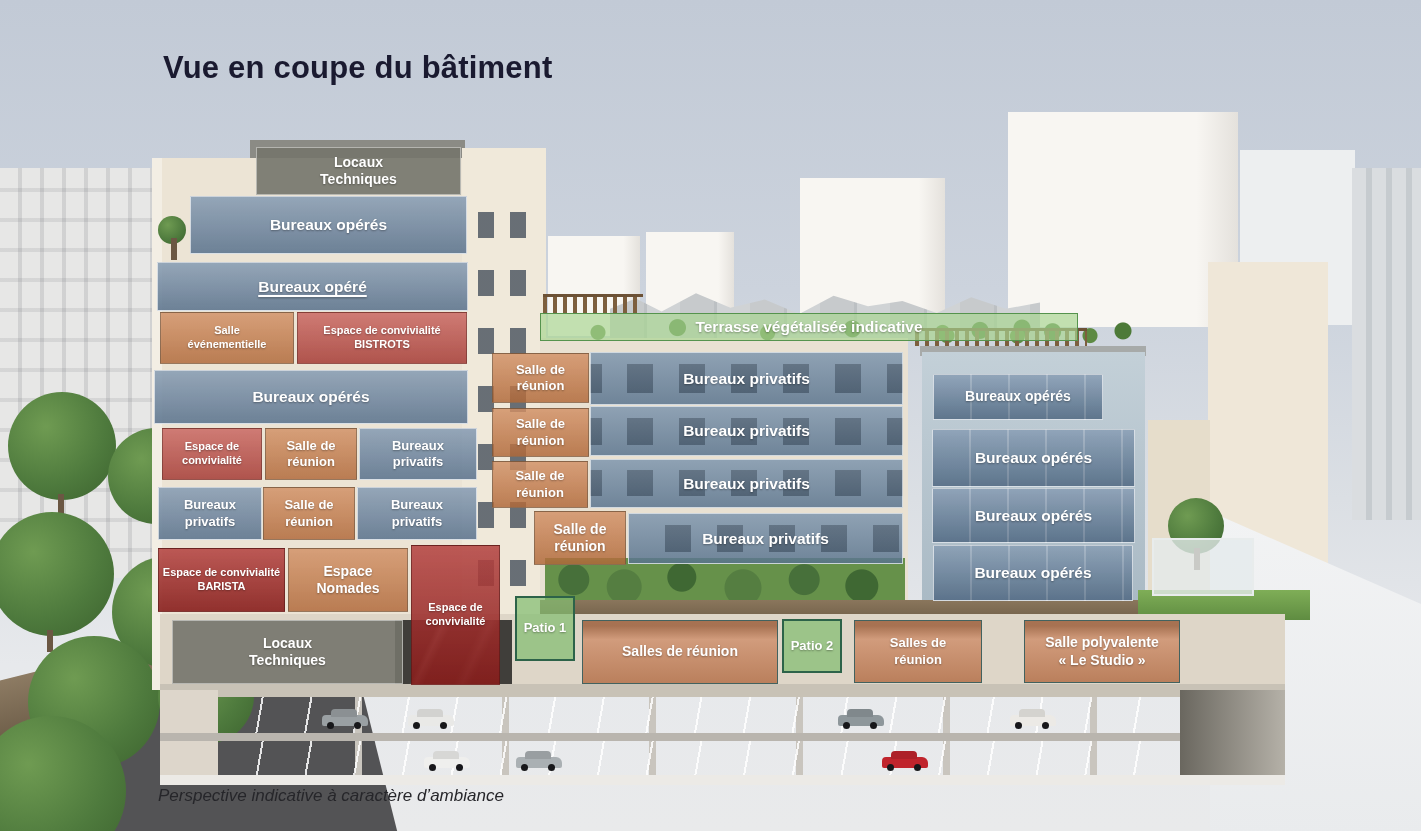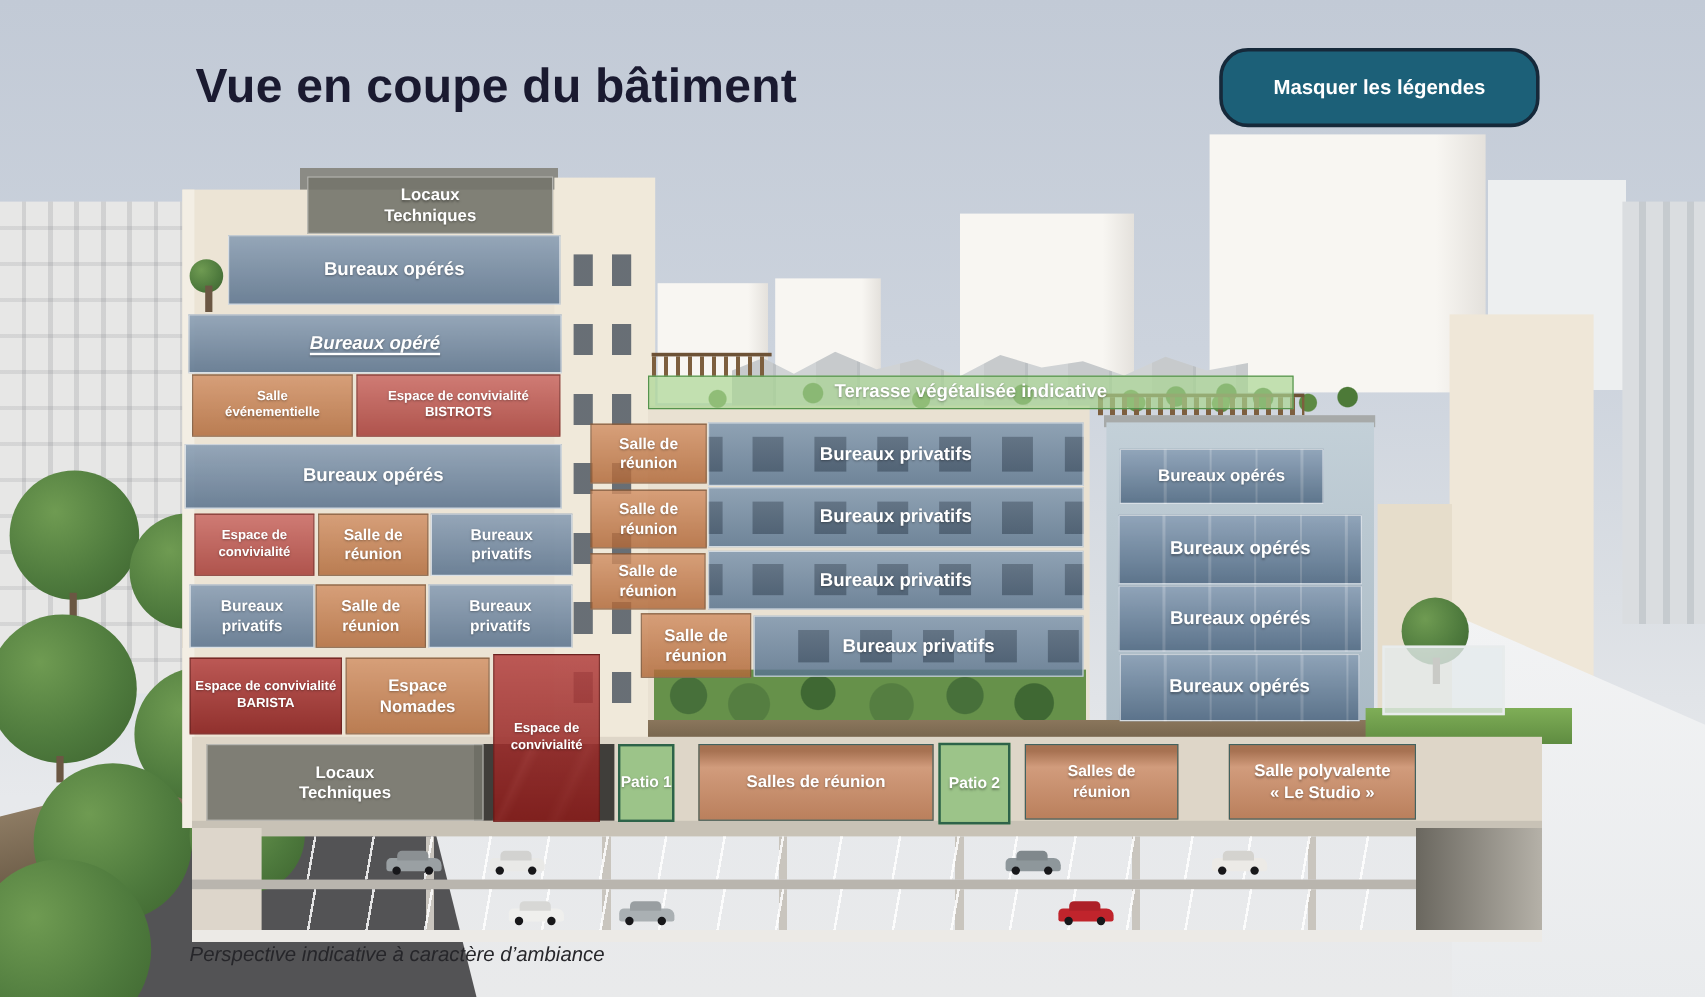--- a/index.html
+++ b/index.html
@@ -74,23 +74,23 @@
   .z-gorange{background-color:rgba(196,113,69,.72);border:1.5px solid #42625f;
     background-image:linear-gradient(180deg,rgba(60,30,10,.25) 0 8%,rgba(255,255,255,.12) 30%,rgba(90,45,15,.15));}
   .z-red{background-color:rgba(190,73,66,.82);border:1px solid rgba(80,35,32,.45);
     background-image:linear-gradient(180deg,rgba(255,255,255,.14),rgba(80,15,12,.2));}
   .z-darkred{background-color:rgba(168,38,36,.86);border:1px solid rgba(70,20,18,.5);
     background-image:linear-gradient(180deg,rgba(255,255,255,.12),rgba(60,8,6,.28));}
   .z-gray{background-color:rgba(116,116,108,.9);border:1px solid rgba(255,255,255,.45);}
   .z-green{background-color:rgba(130,188,112,.72);border:2px solid #2d6349;}
   .z-terrasse{background-color:rgba(168,214,144,.68);border:1px solid #55934d;}
   .fs11{font-size:11px;}.fs13{font-size:13px;}.fs14{font-size:14px;}.fs15{font-size:15.5px;}
-  .u{text-decoration:underline;text-underline-offset:3px;text-decoration-thickness:2px;font-style:italic;}
-  
-  .title{left:163px;top:50px;font-size:40px;font-weight:800;color:#1a1a30;letter-spacing:.2px;z-index:10;}
+  .u{text-decoration:underline;text-underline-offset:3px;text-decoration-thickness:2px;}
+  
+  .title{left:163px;top:50px;font-size:31px;font-weight:800;color:#1a1a30;letter-spacing:.2px;z-index:10;}
   .legend-btn{left:1016px;top:40px;width:267px;height:66px;border-radius:24px;background:#1c6078;
     border:3px solid #16293a;color:#fff;font-size:17px;font-weight:bold;z-index:10;
     display:flex;align-items:center;justify-content:center;cursor:pointer;font-family:"Liberation Sans",sans-serif;}
   .caption{left:158px;top:786px;font-style:italic;font-size:17px;color:#26262a;z-index:10;}
 </style>
 </head>
 <body>
 
 <div class="stage">
 
@@ -195,25 +195,24 @@
   <div class="zone z-blue win fs15" style="left:590px;top:459px;width:313px;height:49px">Bureaux privatifs</div>
   <div class="zone z-orange fs14" style="left:534px;top:511px;width:92px;height:54px">Salle de
 réunion</div>
   <div class="zone z-blue win fs15" style="left:628px;top:513px;width:275px;height:51px">Bureaux privatifs</div>
 
   <div class="zone z-blue rb fs14" style="left:933px;top:374px;width:170px;height:46px">Bureaux opérés</div>
   <div class="zone z-blue rb fs15" style="left:932px;top:429px;width:203px;height:58px">Bureaux opérés</div>
   <div class="zone z-blue rb fs15" style="left:932px;top:488px;width:203px;height:55px">Bureaux opérés</div>
   <div class="zone z-blue rb fs15" style="left:933px;top:545px;width:200px;height:56px">Bureaux opérés</div>
 
-  <div class="zone z-green fs13" style="left:515px;top:620px;width:47px;height:65px">Patio 1</div>
+  <div class="zone z-green fs13" style="left:515px;top:596px;width:60px;height:65px">Patio 1</div>
   <div class="zone z-gorange fs14" style="left:582px;top:620px;width:196px;height:64px">Salles de réunion</div>
-  <div class="zone z-green fs13" style="left:782px;top:619px;width:60px;height:68px">Patio 2</div>
+  <div class="zone z-green fs13" style="left:782px;top:619px;width:60px;height:54px">Patio 2</div>
   <div class="zone z-gorange fs13" style="left:854px;top:620px;width:128px;height:63px">Salles de
 réunion</div>
   <div class="zone z-gorange fs14" style="left:1024px;top:620px;width:156px;height:63px">Salle polyvalente
 « Le Studio »</div>
 
   <div class="abs title">Vue en coupe du bâtiment</div>
-  <div class="abs legend-btn">Masquer les légendes</div>
   <div class="abs caption">Perspective indicative à caractère d’ambiance</div>
 
 </div>
 
 </body></html>

